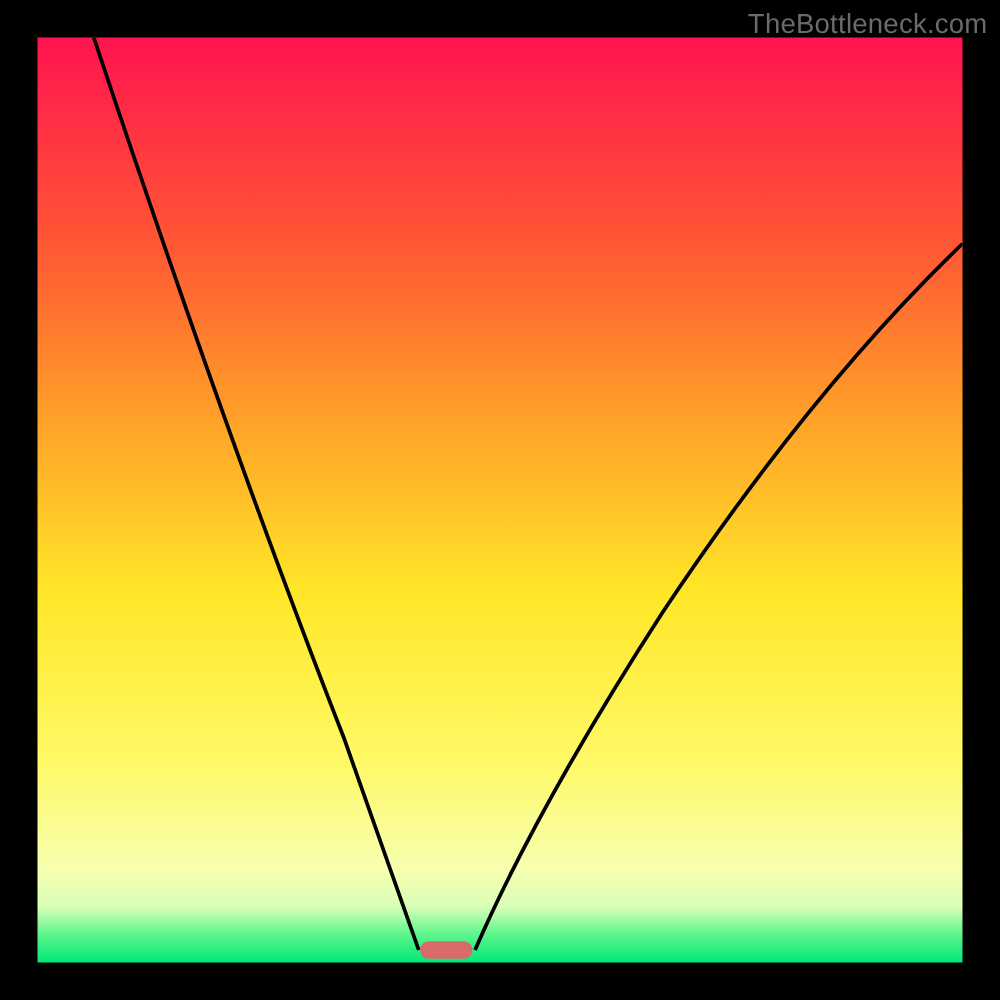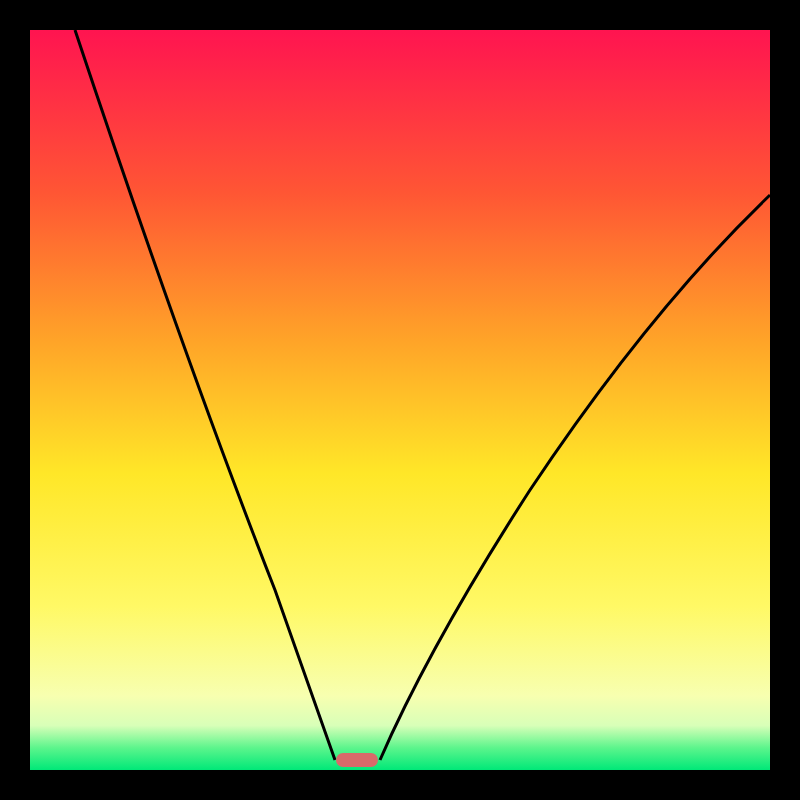--- a/index.html
+++ b/index.html
@@ -61,20 +61,21 @@
     height: 14px;
     background: #d86a6a;
     border-radius: 7px;
   }
 </style>
 </head>
 <body>
 
 <div class="frame">
 
+  <div class="watermark">TheBottleneck.com</div>
 
   <div class="plot-area">
 
     <svg class="curve" viewBox="0 0 740 740" preserveAspectRatio="none">
       <path d="M 45 0
                Q 155 330 245 560
                Q 280 660 305 730"></path>
       <path d="M 350 730
                Q 400 615 500 460
                Q 620 280 740 165"></path>

